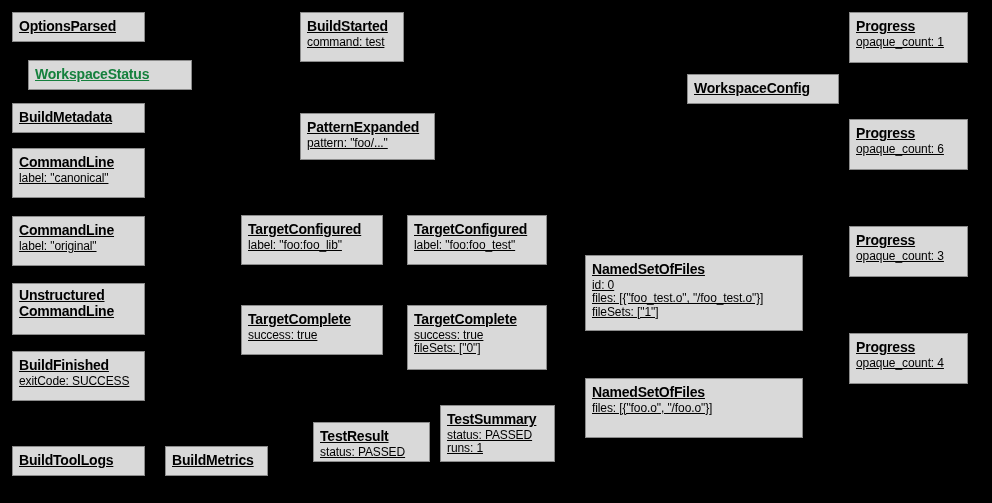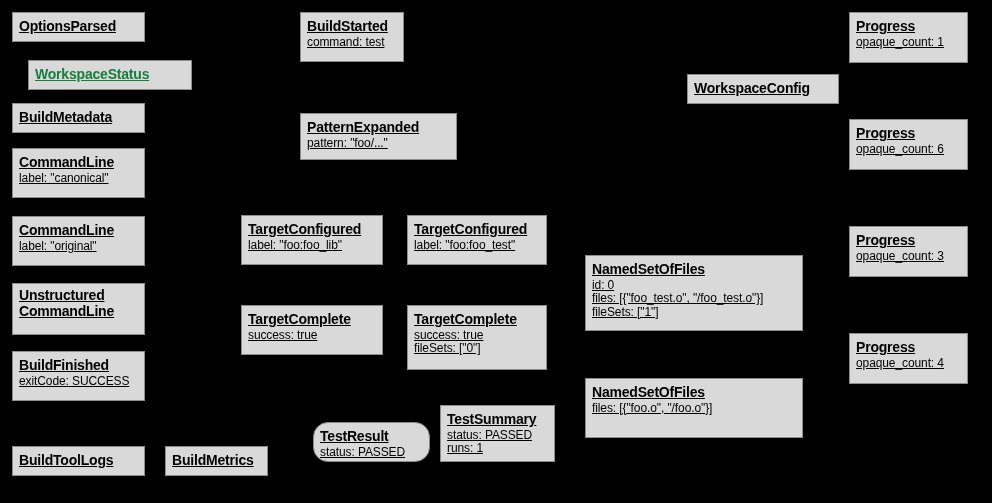--- a/index.html
+++ b/index.html
@@ -68,37 +68,37 @@
       </div></div>
     <div class="node title-only" style="left: 12px; top: 283px; width: 133px; height: 52px; background: rgb(217, 217, 217); border-color: rgb(140, 140, 140); color: rgb(0, 0, 0);"><span class="title wrap">Unstructured CommandLine</span></div>
     <div class="node" style="left: 12px; top: 351px; width: 133px; height: 50px; background: rgb(217, 217, 217); border-color: rgb(140, 140, 140); color: rgb(0, 0, 0);"><span class="title">BuildFinished</span><div class="fields">
         <span class="field">exitCode: SUCCESS</span>
       </div></div>
     <div class="node title-only" style="left: 12px; top: 446px; width: 133px; height: 30px; background: rgb(217, 217, 217); border-color: rgb(140, 140, 140); color: rgb(0, 0, 0);"><span class="title">BuildToolLogs</span></div>
     <div class="node title-only" style="left: 165px; top: 446px; width: 103px; height: 30px; background: rgb(217, 217, 217); border-color: rgb(140, 140, 140); color: rgb(0, 0, 0);"><span class="title">BuildMetrics</span></div>
     <div class="node" style="left: 300px; top: 12px; width: 104px; height: 50px; background: rgb(217, 217, 217); border-color: rgb(140, 140, 140); color: rgb(0, 0, 0);"><span class="title">BuildStarted</span><div class="fields">
         <span class="field">command: test</span>
       </div></div>
-    <div class="node" style="left: 300px; top: 113px; width: 157px; height: 47px; background: rgb(217, 217, 217); border-color: rgb(140, 140, 140); color: rgb(0, 0, 0);"><span class="title">PatternExpanded</span><div class="fields">
+    <div class="node" style="left: 300px; top: 113px; width: 135px; height: 47px; background: rgb(217, 217, 217); border-color: rgb(140, 140, 140); color: rgb(0, 0, 0);"><span class="title">PatternExpanded</span><div class="fields">
         <span class="field">pattern: "foo/..."</span>
       </div></div>
     <div class="node" style="left: 241px; top: 215px; width: 142px; height: 50px; background: rgb(217, 217, 217); border-color: rgb(140, 140, 140); color: rgb(0, 0, 0);"><span class="title">TargetConfigured</span><div class="fields">
         <span class="field">label: "foo:foo_lib"</span>
       </div></div>
     <div class="node" style="left: 407px; top: 215px; width: 140px; height: 50px; background: rgb(217, 217, 217); border-color: rgb(140, 140, 140); color: rgb(0, 0, 0);"><span class="title">TargetConfigured</span><div class="fields">
         <span class="field">label: "foo:foo_test"</span>
       </div></div>
     <div class="node" style="left: 241px; top: 305px; width: 142px; height: 50px; background: rgb(217, 217, 217); border-color: rgb(140, 140, 140); color: rgb(0, 0, 0);"><span class="title">TargetComplete</span><div class="fields">
         <span class="field">success: true</span>
       </div></div>
     <div class="node" style="left: 407px; top: 305px; width: 140px; height: 65px; background: rgb(217, 217, 217); border-color: rgb(140, 140, 140); color: rgb(0, 0, 0);"><span class="title">TargetComplete</span><div class="fields">
         <span class="field">success: true</span>
         <span class="field">fileSets: ["0"]</span>
       </div></div>
-    <div class="node" style="left: 313px; top: 422px; width: 117px; height: 40px; background: rgb(217, 217, 217); border-color: rgb(140, 140, 140); color: rgb(0, 0, 0); border-radius: 15px;"><span class="title">TestResult</span><div class="fields">
+    <div class="node" style="left: 313px; top: 422px; width: 117px; height: 40px; background: rgb(217, 217, 217); border-color: rgb(140, 140, 140); color: rgb(0, 0, 0);"><span class="title">TestResult</span><div class="fields">
         <span class="field">status: PASSED</span>
       </div></div>
     <div class="node" style="left: 440px; top: 405px; width: 115px; height: 57px; background: rgb(217, 217, 217); border-color: rgb(140, 140, 140); color: rgb(0, 0, 0);"><span class="title">TestSummary</span><div class="fields">
         <span class="field">status: PASSED</span>
         <span class="field">runs: 1</span>
       </div></div>
     <div class="node title-only" style="left: 687px; top: 74px; width: 152px; height: 30px; background: rgb(217, 217, 217); border-color: rgb(140, 140, 140); color: rgb(0, 0, 0);"><span class="title">WorkspaceConfig</span></div>
     <div class="node" style="left: 585px; top: 255px; width: 218px; height: 76px; background: rgb(217, 217, 217); border-color: rgb(140, 140, 140); color: rgb(0, 0, 0);"><span class="title">NamedSetOfFiles</span><div class="fields">
         <span class="field">id: 0</span>
         <span class="field">files: [{"foo_test.o", "/foo_test.o"}]</span>

